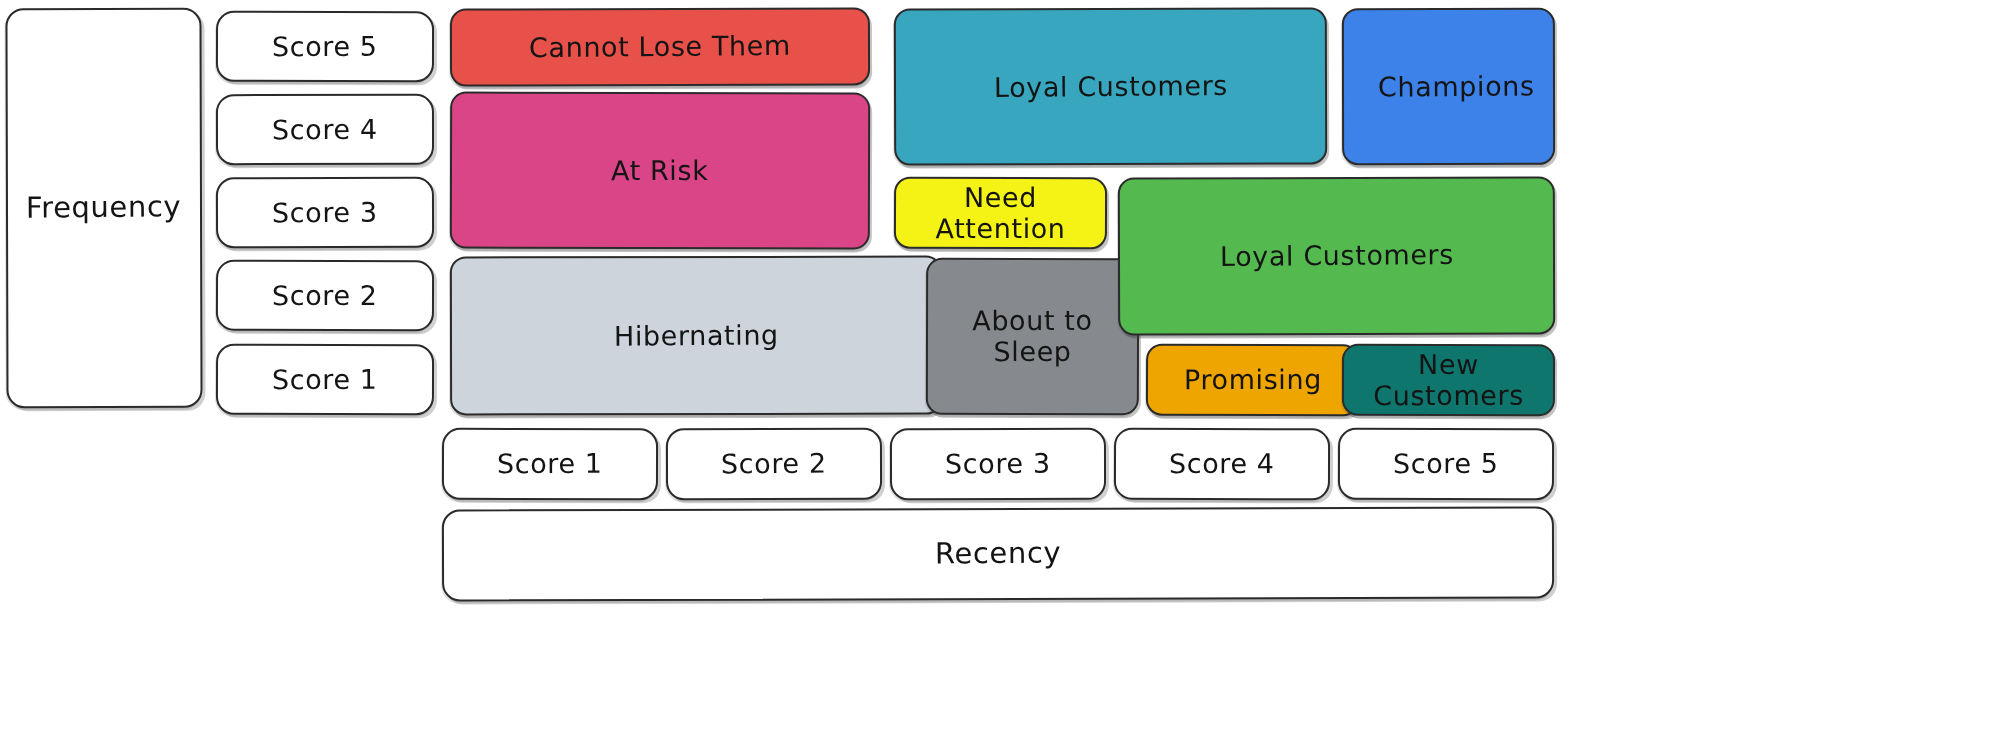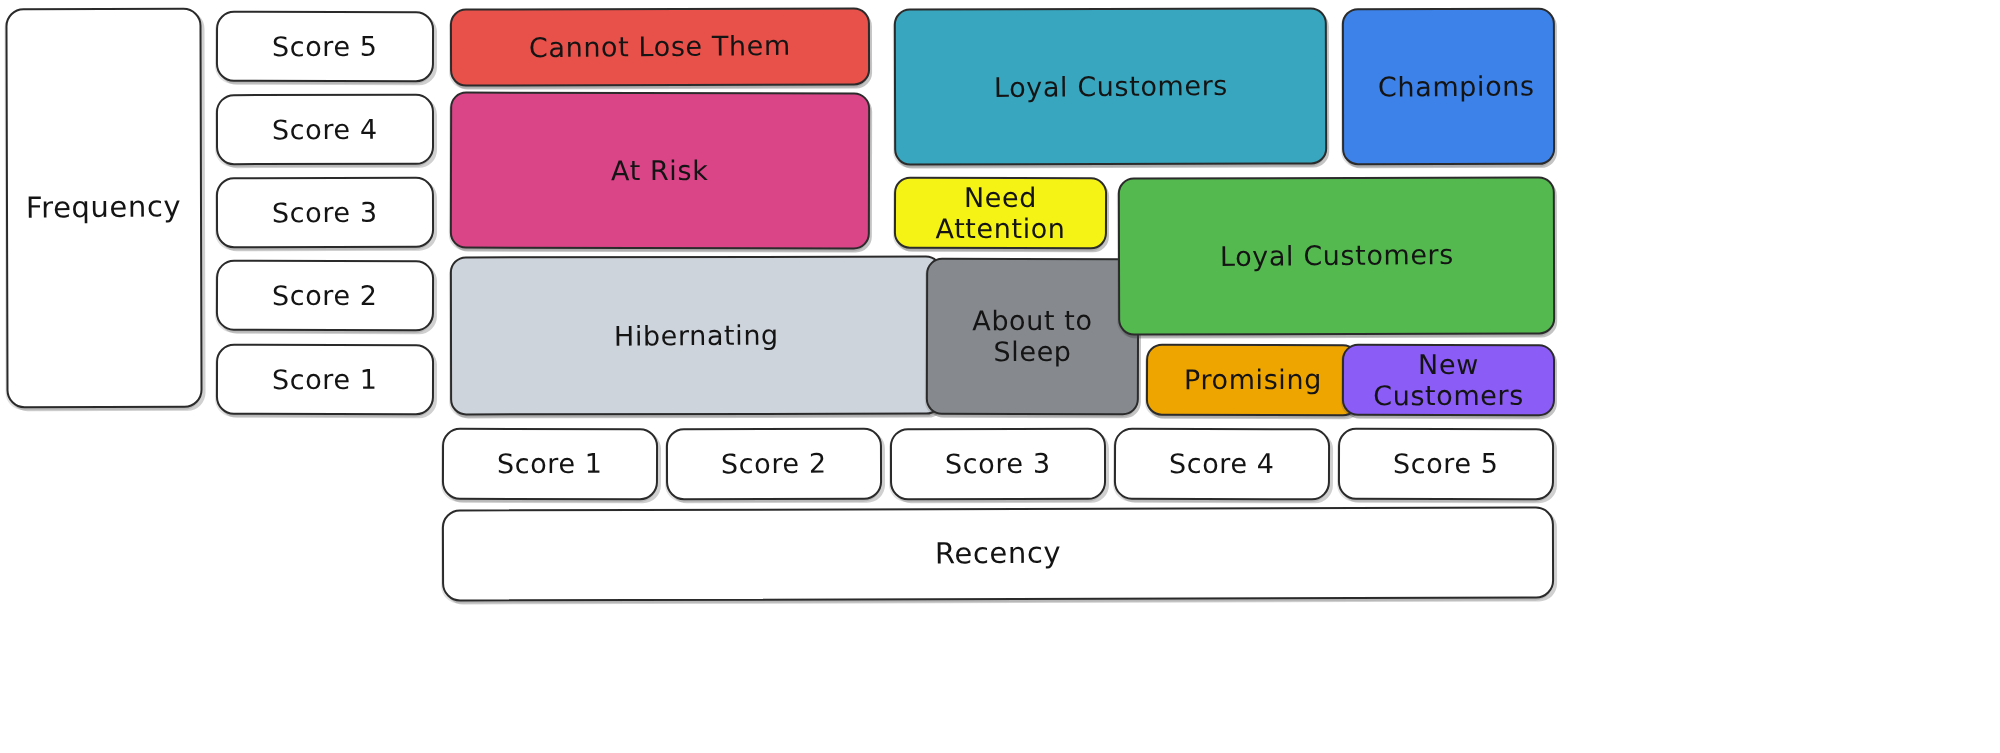--- a/index.html
+++ b/index.html
@@ -123,21 +123,21 @@
   </div>
 
   <div class="box filled r1" style="left:1118px; top:177px; width:437px; height:158px; background:#54ba50;">
     <span class="lbl">Loyal Customers</span>
   </div>
 
   <div class="box filled r4" style="left:1118px; top:344px; width:213px; height:72px; background:#efa500;margin-left:28px;">
     <span class="lbl">Promising</span>
   </div>
 
-  <div class="box filled r2" style="left:1342px; top:344px; width:213px; height:72px; background:#8b5cf6;">
+  <div class="box filled r2" style="left:1342px; top:344px; width:213px; height:72px; background:#0f766e;">
     <span class="lbl">New Customers</span>
   </div>
 
   <div class="box outline r2" style="left:442px; top:428px; width:216px; height:72px;">
     <span class="lbl">Score 1</span>
   </div>
   <div class="box outline r1" style="left:666px; top:428px; width:216px; height:72px;">
     <span class="lbl">Score 2</span>
   </div>
   <div class="box outline r3" style="left:890px; top:428px; width:216px; height:72px;">

